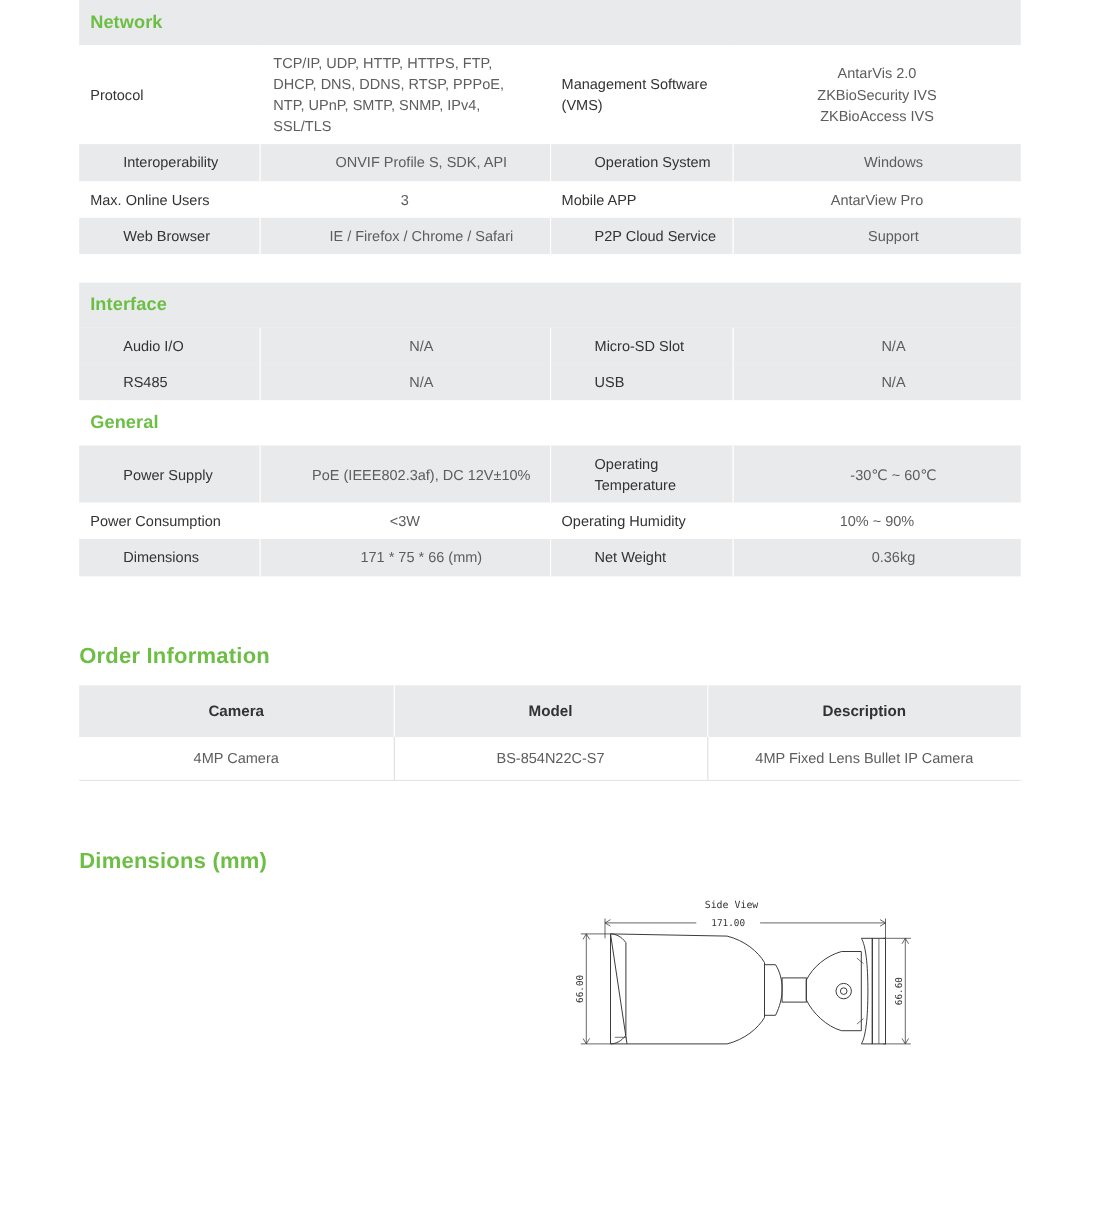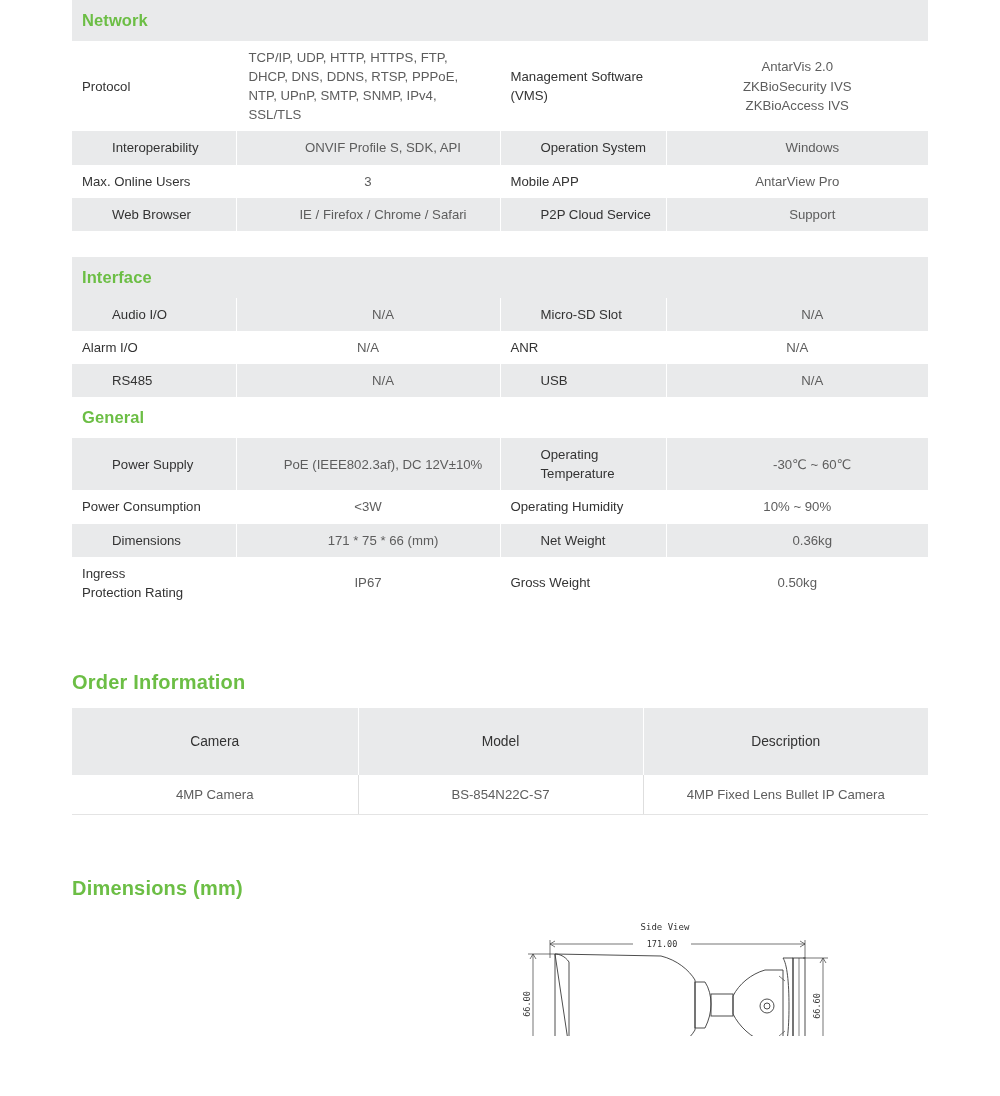--- a/index.html
+++ b/index.html
@@ -54,22 +54,22 @@
 
   
   table.order{
     border-collapse:collapse;width:856px;margin-left:72px;table-layout:fixed;
     font-size:13.2px;
   }
   table.order col.o1{width:286px;}
   table.order col.o2{width:285px;}
   table.order col.o3{width:285px;}
   table.order th{
-    background:#e9eaeb;color:#333;font-weight:normal;font-size:13.8px;
-    padding:26px 6px;border-right:1px solid #ffffff;text-align:center;
+    background:#e9eaeb;color:#333;font-weight:bold;font-size:13.8px;
+    padding:16px 6px;border-right:1px solid #ffffff;text-align:center;
   }
   table.order td{
     background:#ffffff;color:#5d5d5d;padding:12px 6px;text-align:center;
     border-right:1px solid #dedede;border-bottom:1px solid #e4e4e4;
   }
   table.order th:last-child,table.order td:last-child{border-right:none;margin-left:35px;}
 
   
   .draw-wrap{position:relative;margin-top:18px;height:190px;}
   .draw{position:absolute;top:0;}
@@ -141,26 +141,20 @@
       <tbody>
         <tr class="sect">
           <td colspan="4"><span class="sect-title">Interface</span></td>
         </tr>
         <tr class="shade">
           <td class="lbl">Audio I/O</td>
           <td class="val">N/A</td>
           <td class="lbl">Micro-SD Slot</td>
           <td class="val">N/A</td>
         </tr>
-        <tr class="plain">
-          <td class="lbl">Alarm I/O</td>
-          <td class="val">N/A</td>
-          <td class="lbl">ANR</td>
-          <td class="val">N/A</td>
-        </tr>
         <tr class="shade">
           <td class="lbl">RS485</td>
           <td class="val">N/A</td>
           <td class="lbl">USB</td>
           <td class="val">N/A</td>
         </tr>
 
         <tr class="sect white">
           <td colspan="4"><span class="sect-title">General</span></td>
         </tr>
@@ -174,27 +168,20 @@
           <td class="lbl">Power Consumption</td>
           <td class="val">&lt;3W</td>
           <td class="lbl">Operating Humidity</td>
           <td class="val">10% ~ 90%</td>
         </tr>
         <tr class="shade">
           <td class="lbl">Dimensions</td>
           <td class="val">171 * 75 * 66 (mm)</td>
           <td class="lbl">Net Weight</td>
           <td class="val">0.36kg</td>
-        </tr>
-        <tr class="plain">
-          <td class="lbl" style="white-space:pre-line;">Ingress
-Protection Rating</td>
-          <td class="val">IP67</td>
-          <td class="lbl">Gross Weight</td>
-          <td class="val">0.50kg</td>
         </tr>
       </tbody>
     </table>
   </div>
 
   <div style="height:62px;"></div>
   <div class="heading">Order Information</div>
 
   <div style="height:14px;"></div>
   <table class="order">

